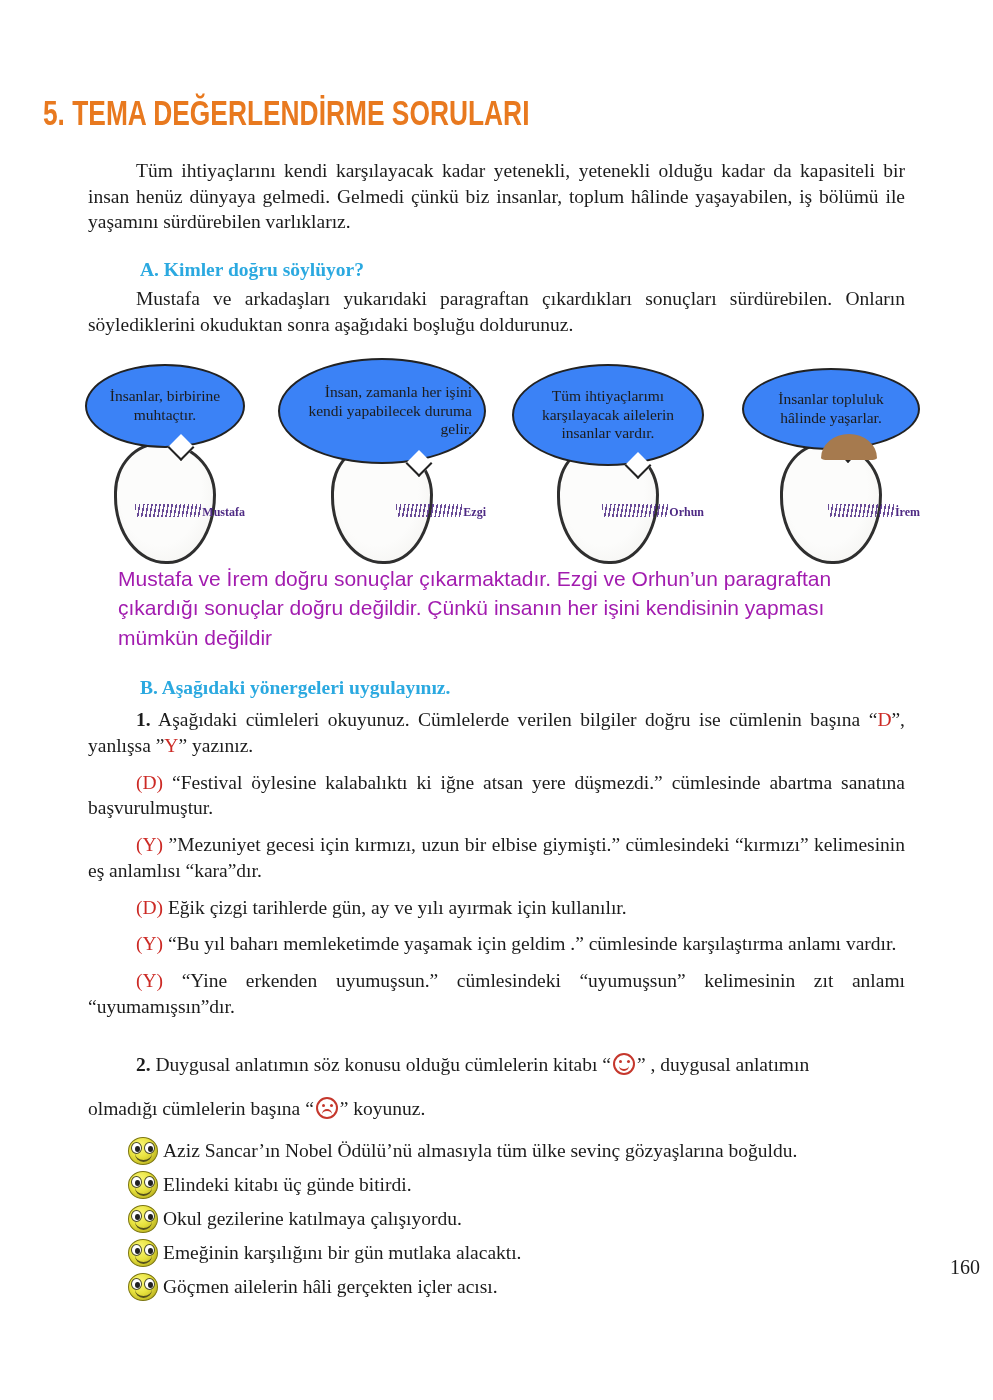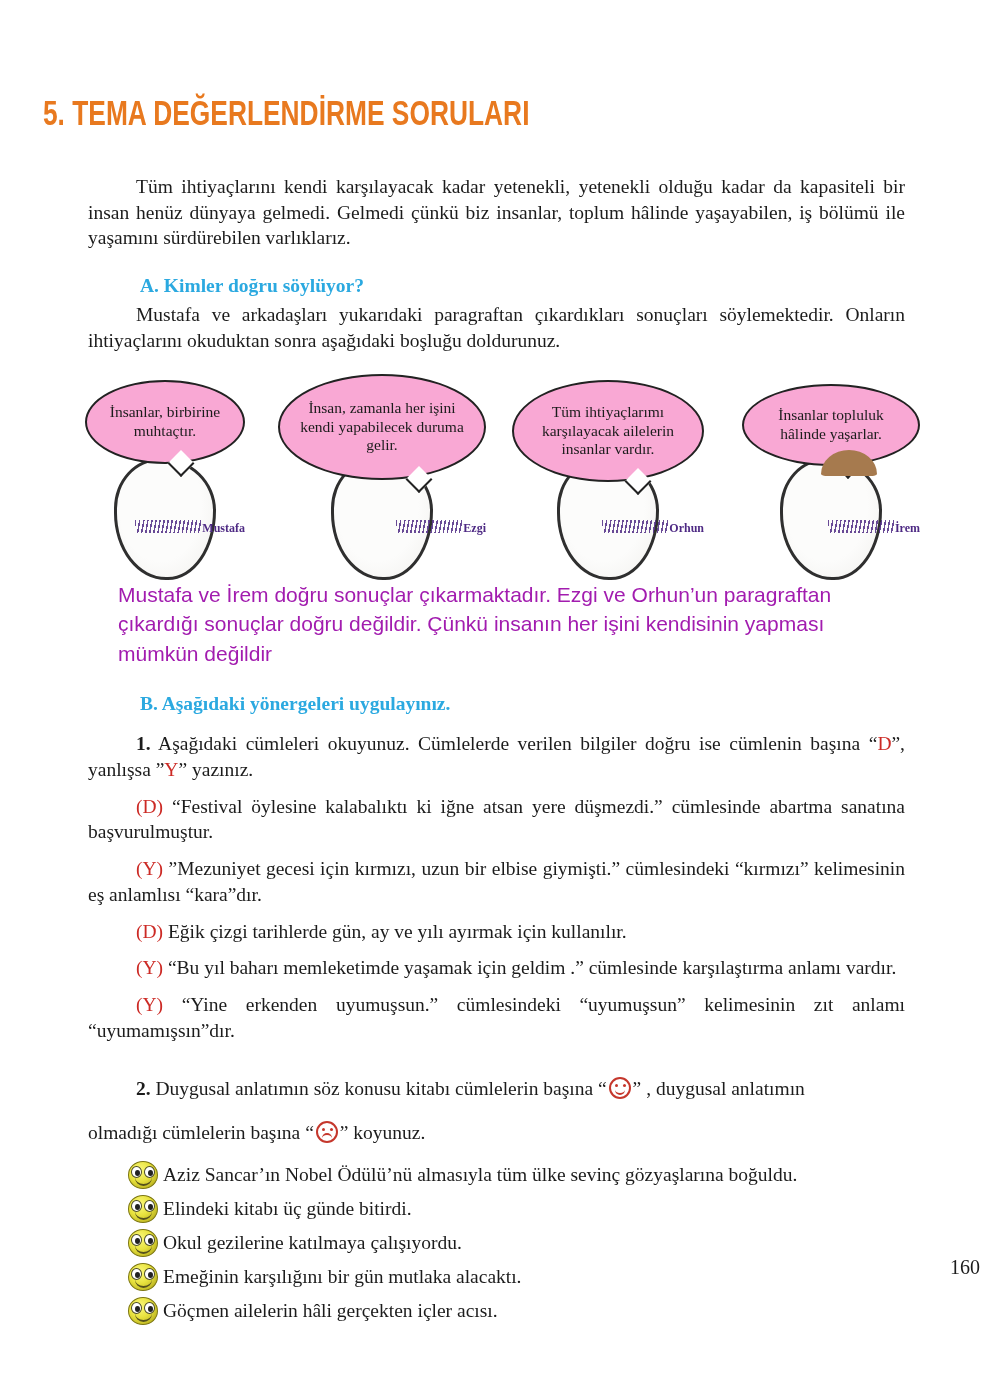--- a/index.html
+++ b/index.html
@@ -24,50 +24,50 @@
   }
   .title-inner{display:inline-block;transform:scale(0.85,1.12);transform-origin:center;}
   
   .body{
     margin:0 88px;
     font-size:19.5px;
     line-height:1.32;
     text-align:justify;
   }
   .indent{text-indent:48px;}
-  .intro{margin-top:42px;}
+  .intro{margin-top:26px;}
   .blue{
     margin:24px 0 0 140px;
     color:#2BA9E0;
     font-size:19.5px;
     font-weight:bold;
     font-family:"Liberation Serif", serif;
   }
   .a-intro{margin-top:5px;}
   .red{color:#CC2A25;}
   
   .chars{position:relative;height:200px;margin-top:20px;}
   .char{position:absolute;top:0;height:200px;}
   .c1{left:85px;width:160px;}
   .c2{left:278px;width:208px;}
   .c3{left:512px;width:192px;}
   .c4{left:742px;width:178px;}
   .bubble{
     position:absolute;left:0;right:0;
     border:2.5px solid #222;
     border-radius:50%;
-    background:#f9a8d4;
+    background:#3b82f6;
     display:flex;align-items:center;justify-content:center;
     text-align:center;
     font-size:15.5px;line-height:1.18;
     padding:4px 12px;box-sizing:border-box;
     z-index:1;
   }
   .c1 .bubble{top:6px;height:84px;}
-  .c2 .bubble{top:0;height:106px;}
+  .c2 .bubble{top:0;height:106px;text-align:right;}
   .c3 .bubble{top:6px;height:102px;}
   .c4 .bubble{top:10px;height:82px;}
   .tail{
     position:absolute;bottom:-11px;left:60%;
     width:17px;height:17px;background:#fff;
     border-right:2.5px solid #222;border-bottom:2.5px solid #222;
     transform:translateX(-50%) rotate(45deg);
   }
   .c2 .tail{left:68%;}
   .c3 .tail{left:66%;}
@@ -97,21 +97,21 @@
     opacity:.85;vertical-align:-1px;
   }
   
   .answer{
     margin:6px 95px 0 118px;
     font-family:"Liberation Sans", sans-serif;
     font-size:21px;line-height:1.42;
     color:#a21caf;text-align:left;
   }
   
-  .ex-instr{margin-top:16px;}
+  .ex-instr{margin-top:8px;}
   .item{margin-top:11px;}
   .ex2{margin-top:24px;line-height:2.25;}
   
   .face{
     display:inline-block;width:18px;height:18px;
     border:2px solid #C5372C;border-radius:50%;
     position:relative;vertical-align:-4px;margin:0 2px;box-sizing:content-box;
     background:#fff;
   }
   .face::before{
@@ -164,21 +164,21 @@
 </head>
 <body>
 
 <div class="page">
 
   <h1 class="title"><span class="title-inner">5. TEMA DEĞERLENDİRME SORULARI</span></h1>
 
   <p class="body indent intro">Tüm ihtiyaçlarını kendi karşılayacak kadar yetenekli, yetenekli olduğu kadar da kapasiteli bir insan henüz dünyaya gelmedi. Gelmedi çünkü biz insanlar, toplum hâlinde yaşayabilen, iş bölümü ile yaşamını sürdürebilen varlıklarız.</p>
 
   <h2 class="blue">A. Kimler doğru söylüyor?</h2>
-  <p class="body indent a-intro">Mustafa ve arkadaşları yukarıdaki paragraftan çıkardıkları sonuçları söylemektedir. Onların ihtiyaçlarını okuduktan sonra aşağıdaki boşluğu doldurunuz.</p>
+  <p class="body indent a-intro">Mustafa ve arkadaşları yukarıdaki paragraftan çıkardıkları sonuçları sürdürebilen. Onların söylediklerini okuduktan sonra aşağıdaki boşluğu doldurunuz.</p>
 
   <div class="chars">
 
     <div class="char c1">
       <div class="bubble">
         <span>İnsanlar, birbirine muhtaçtır.</span>
         <i class="tail"></i>
       </div>
       <div class="head"></div>
       <div class="name"><span class="scribble"></span><span>Mustafa</span></div>
@@ -219,21 +219,21 @@
   <h2 class="blue">B. Aşağıdaki yönergeleri uygulayınız.</h2>
 
   <p class="body indent ex-instr"><b>1.</b><span> Aşağıdaki cümleleri okuyunuz. Cümlelerde verilen bilgiler doğru ise cümlenin başına “</span><span class="red">D</span><span>”, yanlışsa ”</span><span class="red">Y</span><span>” yazınız.</span></p>
 
   <p class="body indent item"><span class="red">(D)</span> <span>“Festival öylesine kalabalıktı ki iğne atsan yere düşmezdi.” cümlesinde abartma sanatına başvurulmuştur.</span></p>
   <p class="body indent item"><span class="red">(Y)</span> <span>”Mezuniyet gecesi için kırmızı, uzun bir elbise giymişti.” cümlesindeki “kırmızı” kelimesinin eş anlamlısı “kara”dır.</span></p>
   <p class="body indent item"><span class="red">(D)</span> <span>Eğik çizgi tarihlerde gün, ay ve yılı ayırmak için kullanılır.</span></p>
   <p class="body indent item"><span class="red">(Y)</span> <span>“Bu yıl baharı memleketimde yaşamak için geldim .” cümlesinde karşılaştırma anlamı vardır.</span></p>
   <p class="body indent item"><span class="red">(Y)</span> <span>“Yine erkenden uyumuşsun.” cümlesindeki “uyumuşsun” kelimesinin zıt anlamı “uyumamışsın”dır.</span></p>
 
-  <p class="body indent ex2"><b>2.</b><span> Duygusal anlatımın söz konusu kitabı cümlelerin başına “</span><span class="face face-happy"></span><span>” , duygusal anlatımın</span><br><span>olmadığı cümlelerin başına “</span><span class="face face-sad"></span><span>” koyunuz.</span></p>
+  <p class="body indent ex2"><b>2.</b><span> Duygusal anlatımın söz konusu olduğu cümlelerin kitabı “</span><span class="face face-happy"></span><span>” , duygusal anlatımın</span><br><span>olmadığı cümlelerin başına “</span><span class="face face-sad"></span><span>” koyunuz.</span></p>
 
   <div class="erow">
     <span class="smiley">
         <span class="eye eye-l"></span>
         <span class="eye eye-r"></span>
         <span class="mouth"></span>
       </span>
     <span class="etext">Aziz Sancar’ın Nobel Ödülü’nü almasıyla tüm ülke sevinç gözyaşlarına boğuldu.</span>
   </div>
   <div class="erow">

